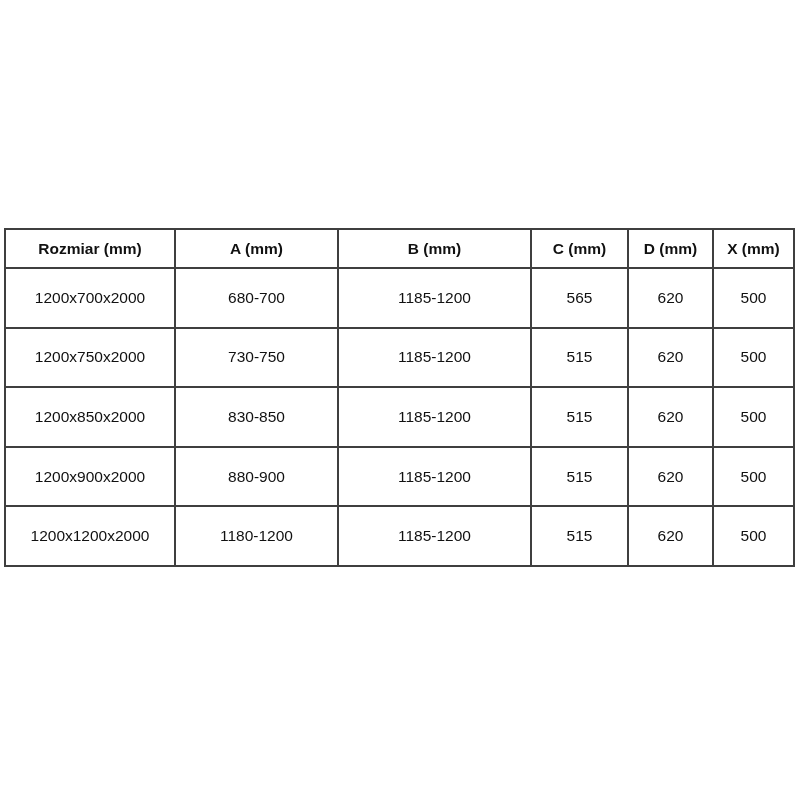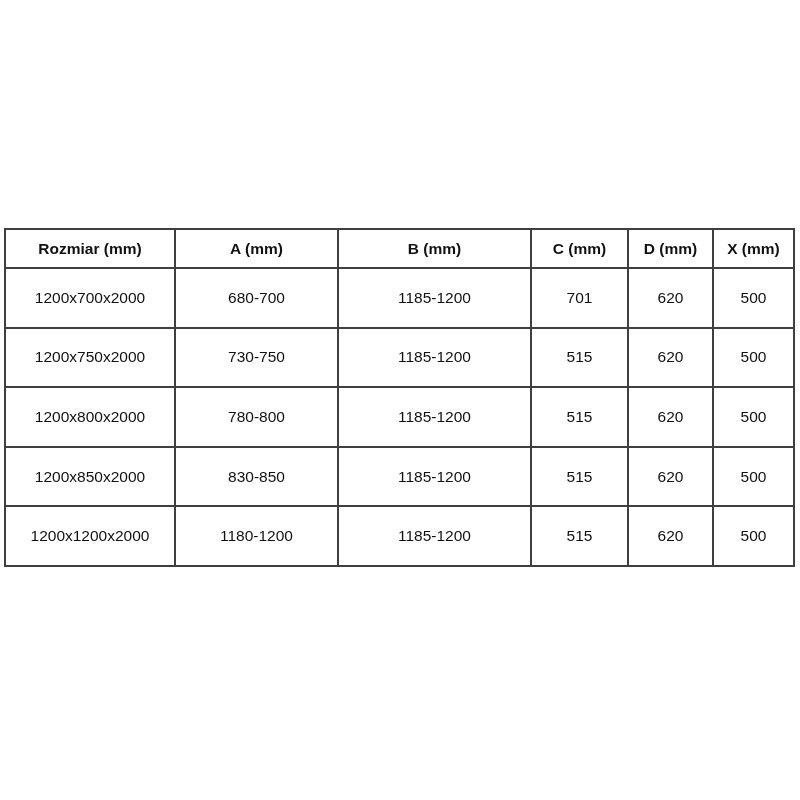--- a/index.html
+++ b/index.html
@@ -75,43 +75,43 @@
           <th>C (mm)</th>
           <th>D (mm)</th>
           <th>X (mm)</th>
         </tr>
     </thead>
     <tbody>
         <tr>
           <td>1200x700x2000</td>
           <td>680-700</td>
           <td>1185-1200</td>
-          <td>701</td>
+          <td>565</td>
           <td>620</td>
           <td>500</td>
         </tr>
         <tr>
           <td>1200x750x2000</td>
           <td>730-750</td>
           <td>1185-1200</td>
           <td>515</td>
           <td>620</td>
           <td>500</td>
         </tr>
         <tr>
-          <td>1200x800x2000</td>
-          <td>780-800</td>
+          <td>1200x850x2000</td>
+          <td>830-850</td>
           <td>1185-1200</td>
           <td>515</td>
           <td>620</td>
           <td>500</td>
         </tr>
         <tr>
-          <td>1200x850x2000</td>
-          <td>830-850</td>
+          <td>1200x900x2000</td>
+          <td>880-900</td>
           <td>1185-1200</td>
           <td>515</td>
           <td>620</td>
           <td>500</td>
         </tr>
         <tr>
           <td>1200x1200x2000</td>
           <td>1180-1200</td>
           <td>1185-1200</td>
           <td>515</td>

